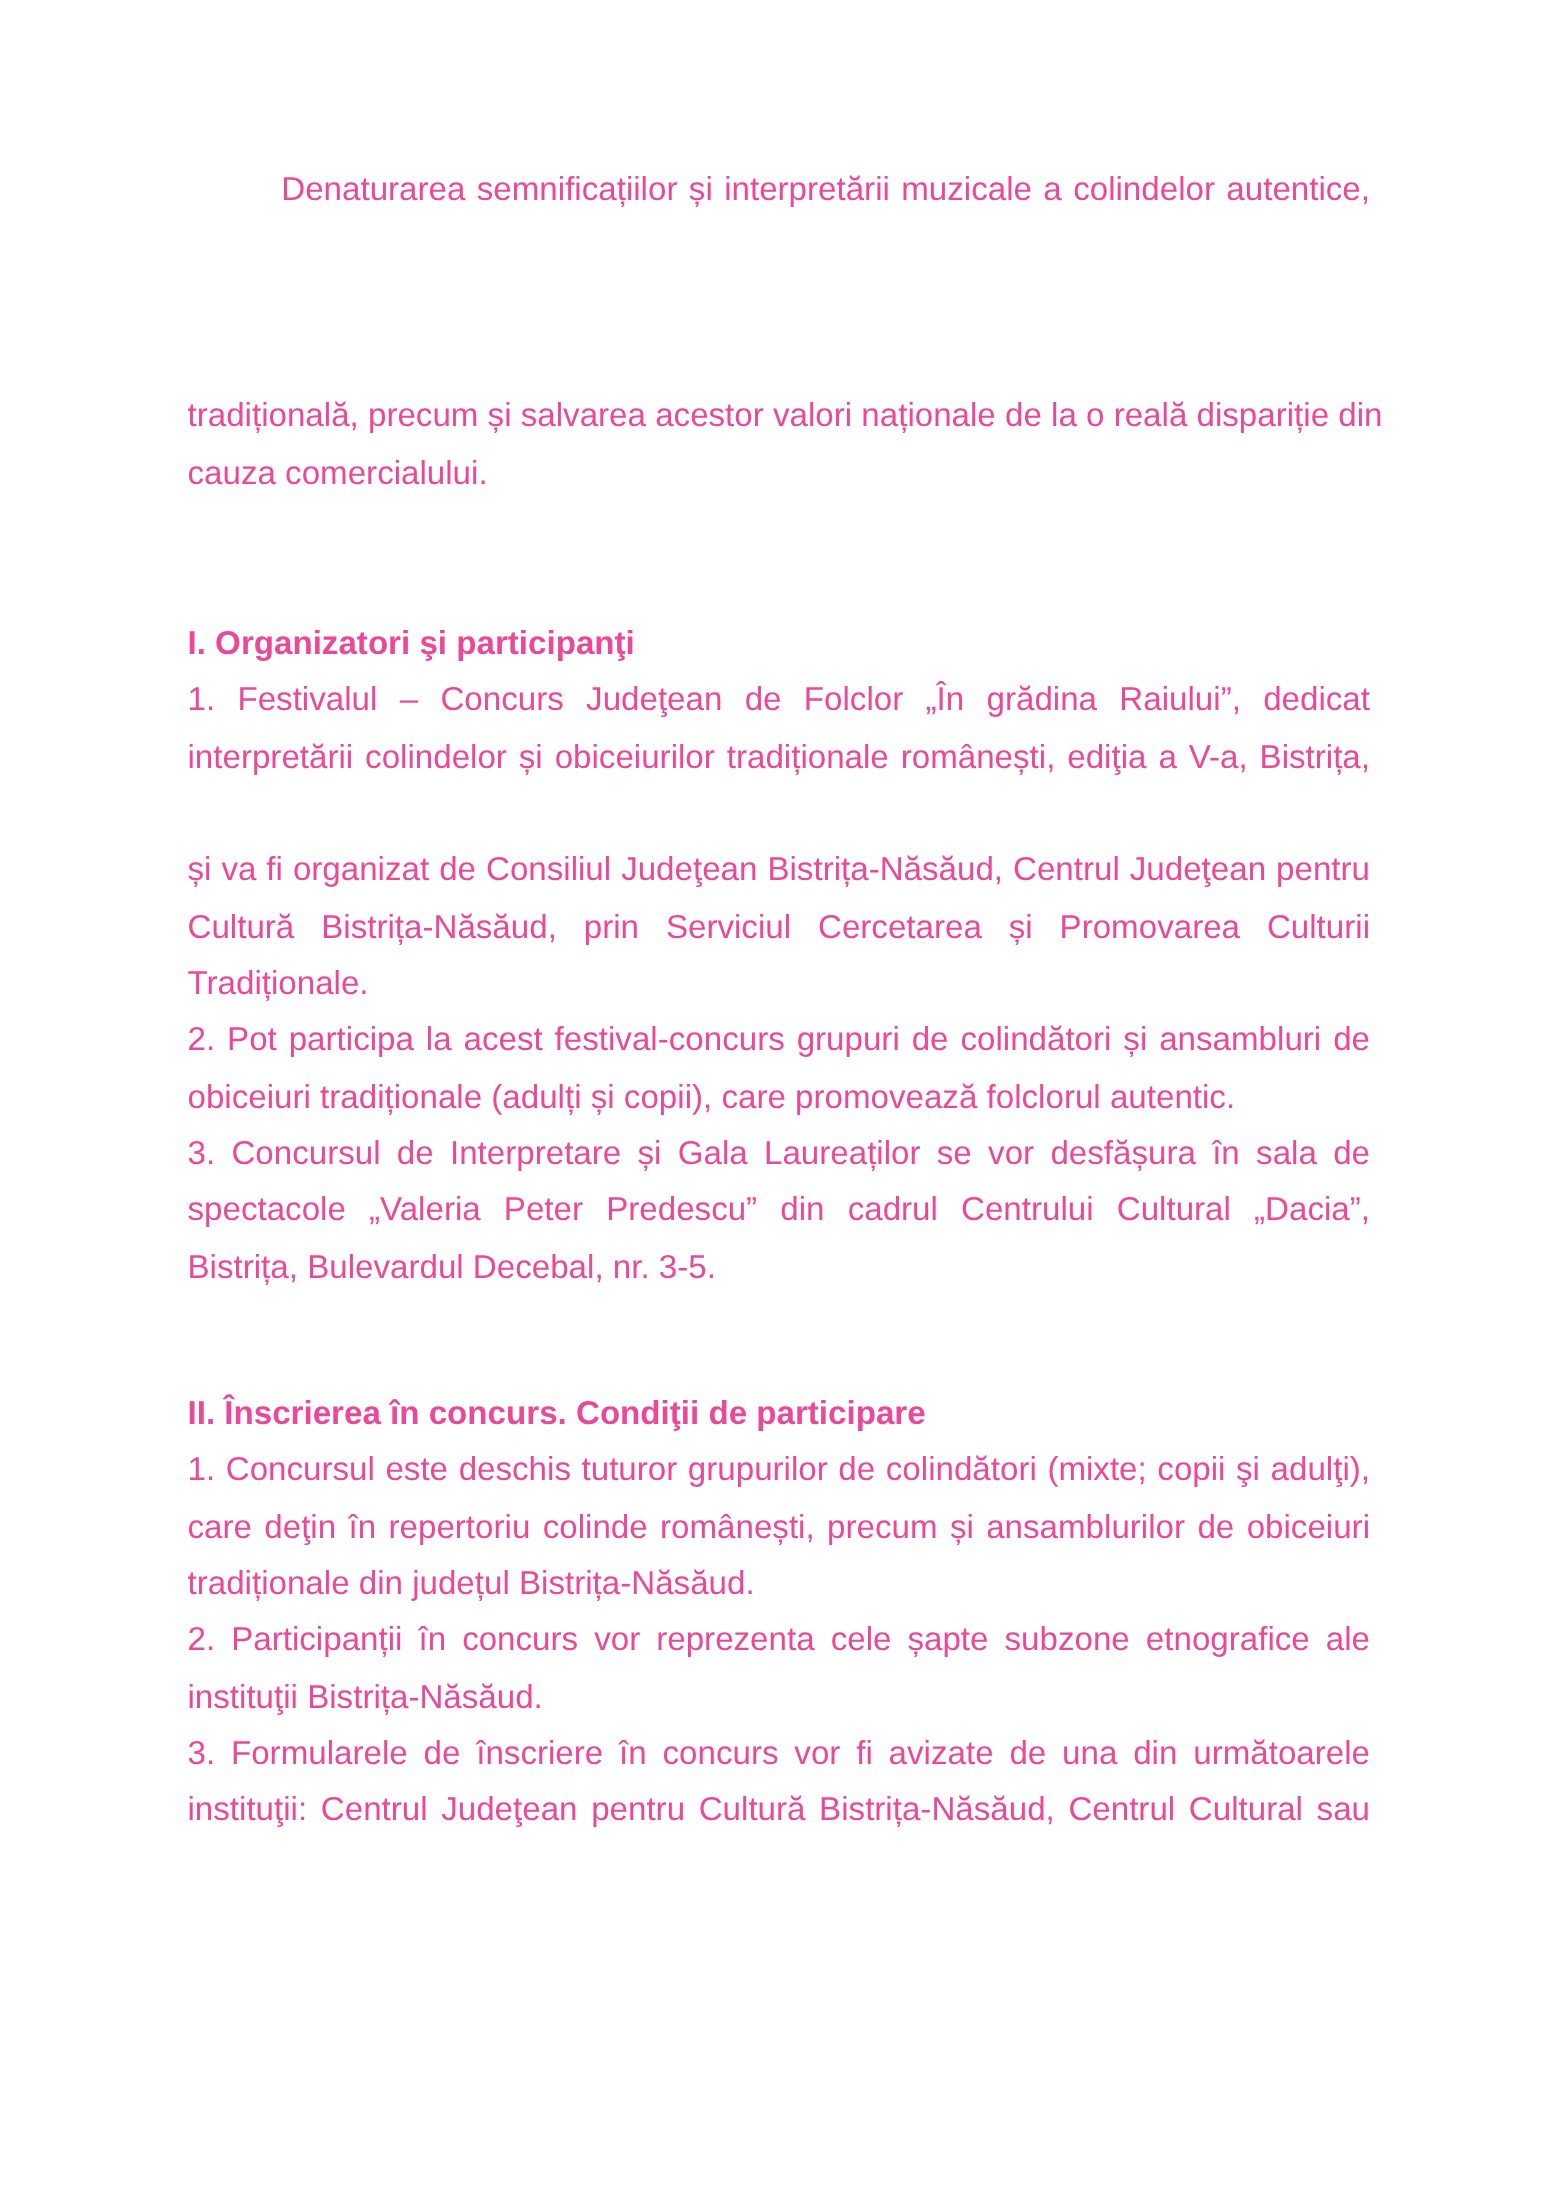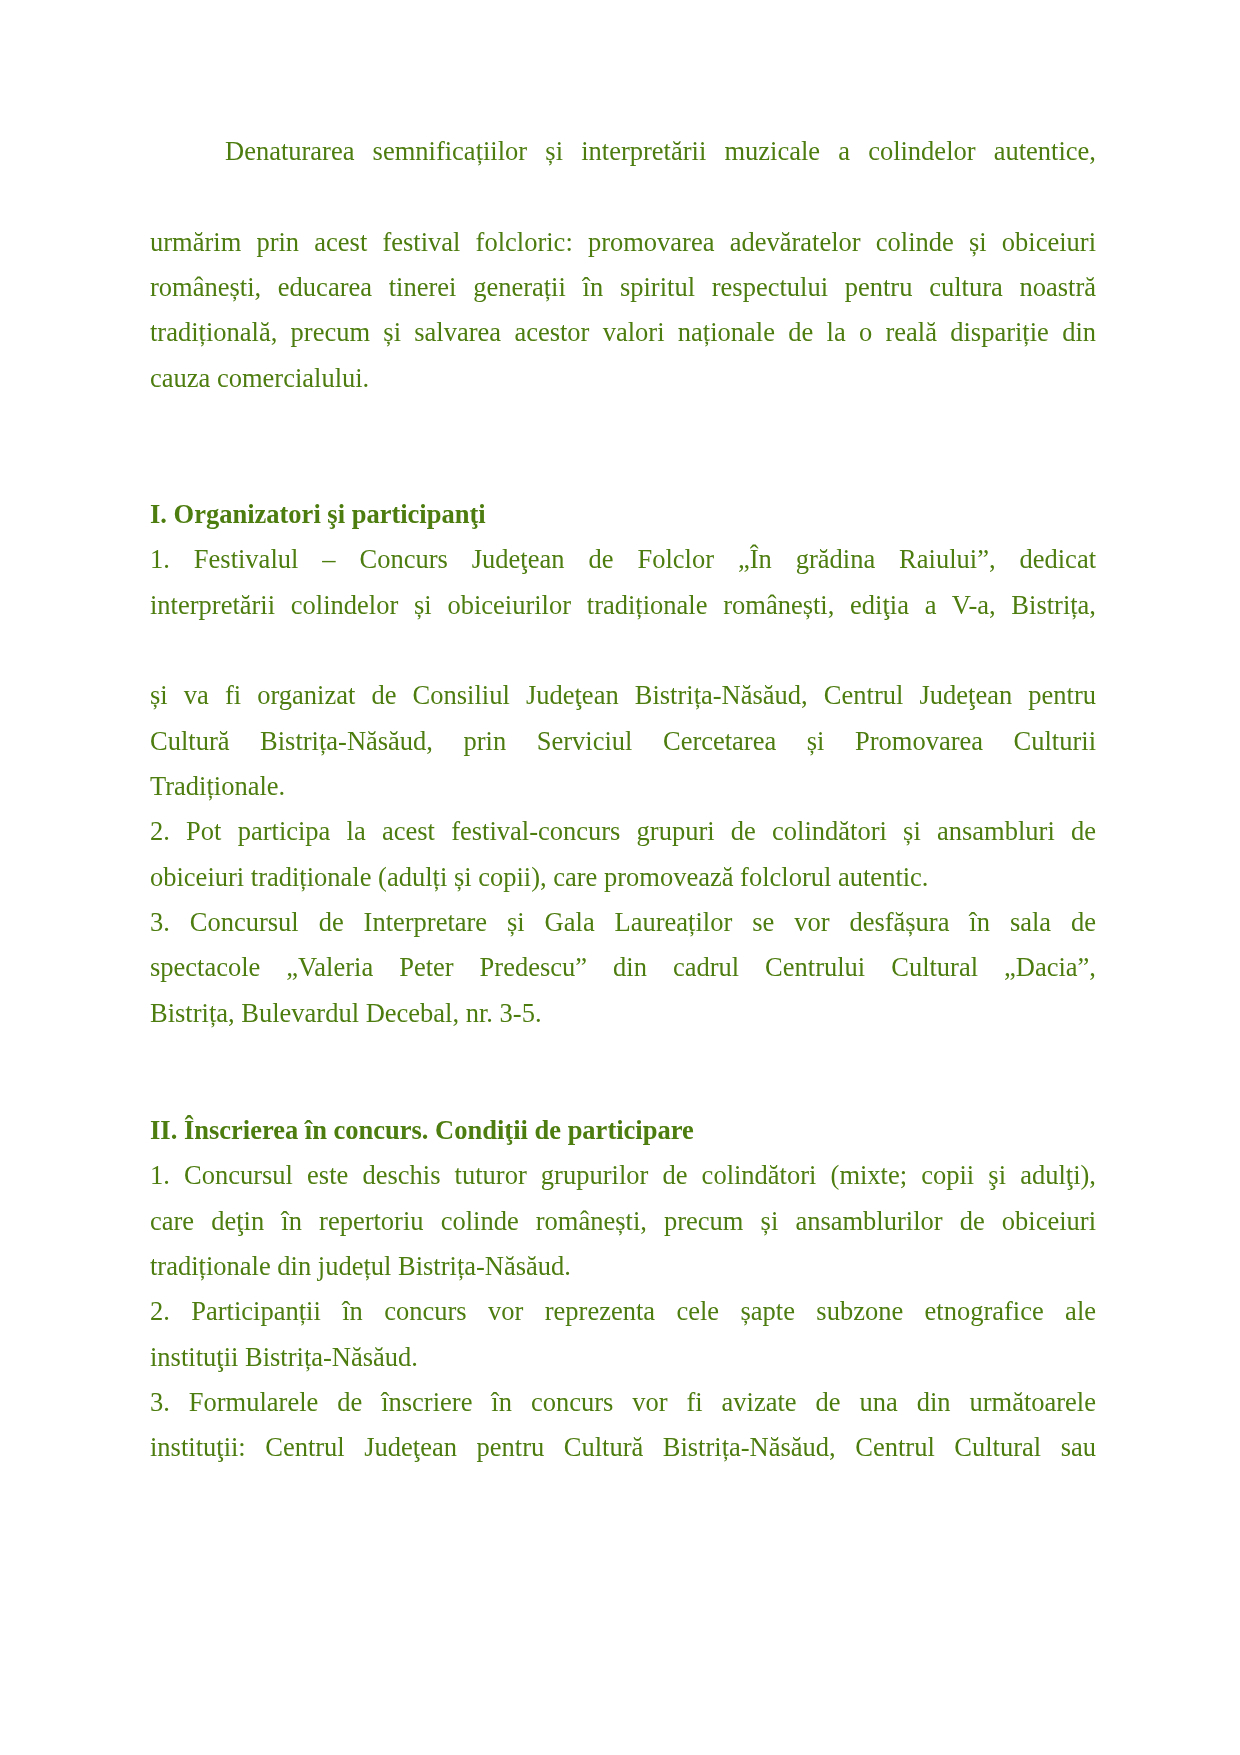--- a/index.html
+++ b/index.html
@@ -1,37 +1,35 @@
 <!DOCTYPE html>
 <html><head>
 <meta charset="utf-8">
 <style>
   html, body { margin: 0; padding: 0; background: #ffffff; }
   body { width: 1240px; height: 1755px; position: relative; overflow: hidden; }
   .page {
     position: absolute; left: 0; top: 0; width: 1048px; height: 1755px; background: #fff;
-    font-family: Liberation Serif, serif; color: #4d7c0f;
+    font-family: Liberation Sans, sans-serif; color: #ec4899;
   }
   .line {
     position: absolute; left: 150px; width: 946px;
     font-size: 26.5px; line-height: 34px; white-space: nowrap;
     text-align: justify; text-align-last: justify;
   }
   .line.last { text-align-last: left; }
   .line.indent { left: 225px; width: 871px; }
   .heading { font-weight: bold; text-align-last: left; }
 </style>
 </head>
 <body>
 
 <div class="page">
 
   <div class="line indent" style="top:134px">Denaturarea semnificațiilor și interpretării muzicale a colindelor autentice,</div>
-  <div class="line" style="top:225px">urmărim prin acest festival folcloric: promovarea adevăratelor colinde și obiceiuri</div>
-  <div class="line" style="top:270px">românești, educarea tinerei generații în spiritul respectului pentru cultura noastră</div>
   <div class="line" style="top:315px">tradițională, precum și salvarea acestor valori naționale de la o reală dispariție din</div>
   <div class="line heading" style="top:497px">I. Organizatori şi participanţi</div>
 
   <div class="line last" style="top:361px">cauza comercialului.</div>
   <div class="line" style="top:542px">1. Festivalul – Concurs Judeţean de Folclor „În grădina Raiului”, dedicat</div>
   <div class="line" style="top:588px">interpretării colindelor și obiceiurilor tradiționale românești, ediţia a V-a, Bistrița,</div>
   <div class="line" style="top:678px">și va fi organizat de Consiliul Judeţean Bistrița-Năsăud, Centrul Judeţean pentru</div>
   <div class="line" style="top:724px">Cultură Bistrița-Năsăud, prin Serviciul Cercetarea și Promovarea Culturii</div>
   <div class="line last" style="top:769px">Tradiționale.</div>
   <div class="line" style="top:814px">2. Pot participa la acest festival-concurs grupuri de colindători și ansambluri de</div>

